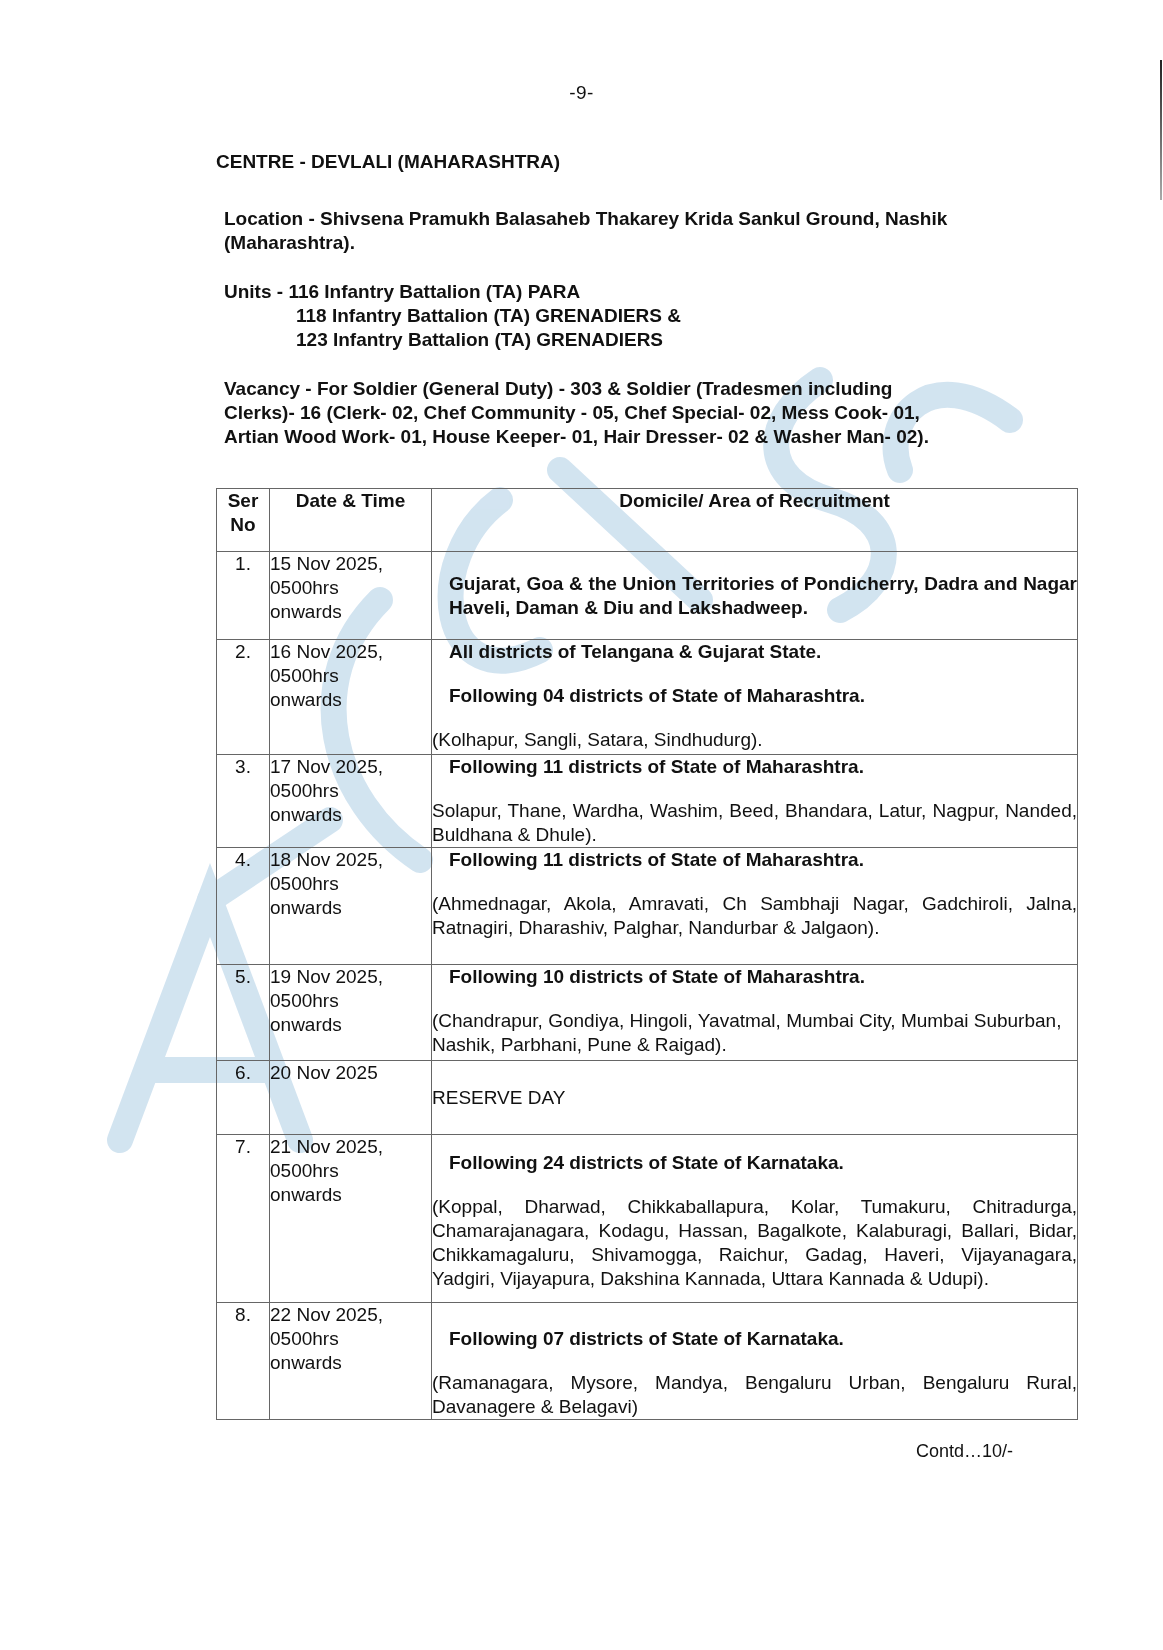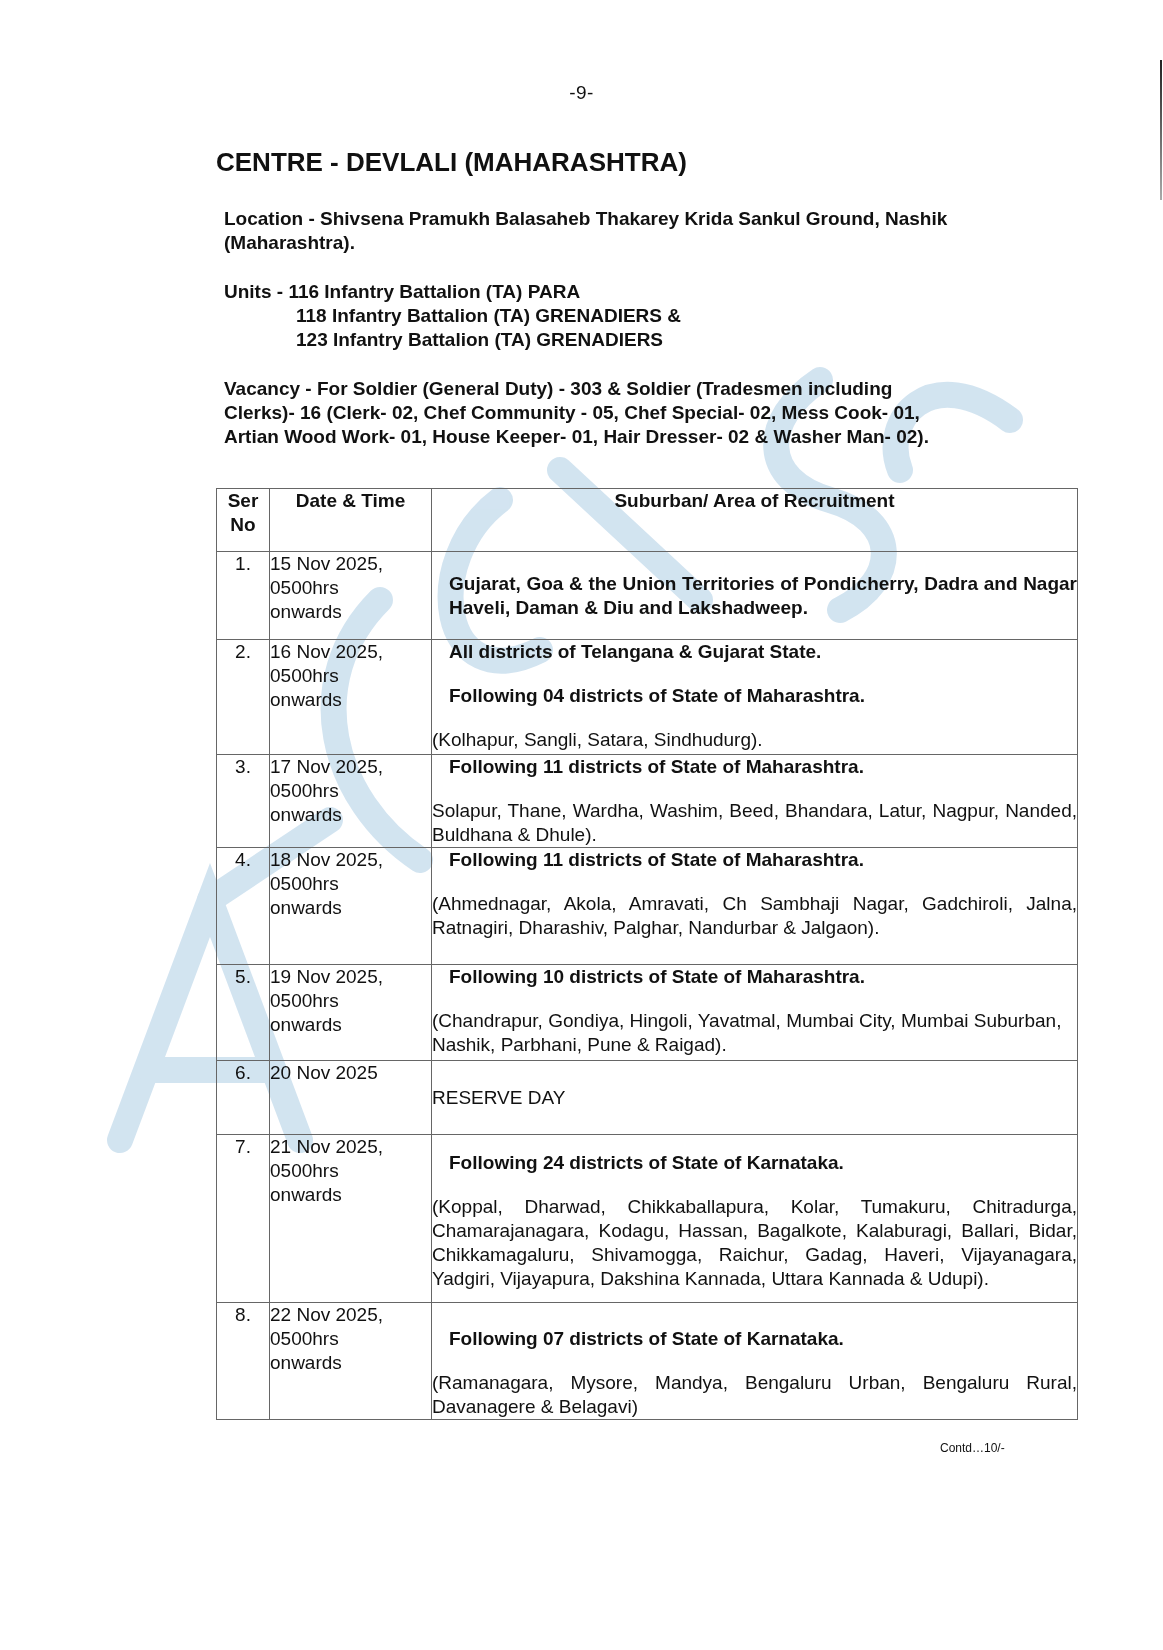--- a/index.html
+++ b/index.html
@@ -13,21 +13,21 @@
   }
   .watermark {
     position: absolute; left: 0; top: 0; width: 1163px; height: 1650px;
     pointer-events: none; z-index: 0;
   }
   .page-num {
     position: absolute; top: 82px; left: 0; width: 1163px; text-align: center;
     font-size: 19px; letter-spacing: 0.5px;
   }
   .content { position: absolute; left: 216px; top: 150px; width: 860px; z-index: 1; }
-  .centre-title { font-size: 26px; font-weight: bold; margin: 0; line-height: 24px; }
+  .centre-title { font-size: 19px; font-weight: bold; margin: 0; line-height: 24px; }
   .para { font-size: 19px; font-weight: bold; line-height: 24px; margin: 8px; }
   .location { margin-top: 33px; }
   .units { margin-top: 25px; }
   .units .indent { padding-left: 72px; }
   .vacancy { margin-top: 25px; }
 
   table.sched {
     position: absolute; left: 216px; top: 488px; z-index: 1;
     border-collapse: collapse; width: 862px;
     font-size: 19px; line-height: 24px;
@@ -39,21 +39,21 @@
   .c-ser { width: 52px; }
   .c-date { width: 161px; }
   th.c-ser, th.c-date, th.c-area { padding-top: 4px; height: 62px; }
   td.c-ser { text-align: center; vertical-align: middle; }
   td.c-date { padding-left: 10px; vertical-align: middle; }
   td.c-area { padding: 4px 8px 2px 8px; }
   .area-head { font-weight: bold; margin-left: 17px; }
   .area-gap { height: 20px; }
   .justify { text-align: justify; text-align-last: left; }
   .contd {
-    position: absolute; left: 940px; top: 1441px; font-size: 12px; z-index: 1;
+    position: absolute; left: 916px; top: 1441px; font-size: 18px; z-index: 1;
   }
 </style>
 </head>
 <body>
 
 <div class="edge-line"></div>
 
 <svg class="watermark" viewBox="0 0 1163 1650">
   <g fill="none" stroke="#c4dbec" stroke-width="26" opacity="0.75" stroke-linecap="round">
     <path d="M120 1140 L210 900 L300 1140"></path>
@@ -91,21 +91,21 @@
 </div>
 
 <table class="sched">
   <thead>
     <tr>
       <th class="c-ser">
         <div>Ser</div>
         <div>No</div>
       </th>
       <th class="c-date">Date &amp; Time</th>
-      <th class="c-area">Suburban/ Area of Recruitment</th>
+      <th class="c-area">Domicile/ Area of Recruitment</th>
     </tr>
   </thead>
   <tbody>
 
     <tr style="height:88px">
       <td class="c-ser">1.</td>
       <td class="c-date">
         <div>15 Nov 2025,</div>
         <div>0500hrs</div>
         <div>onwards</div>

